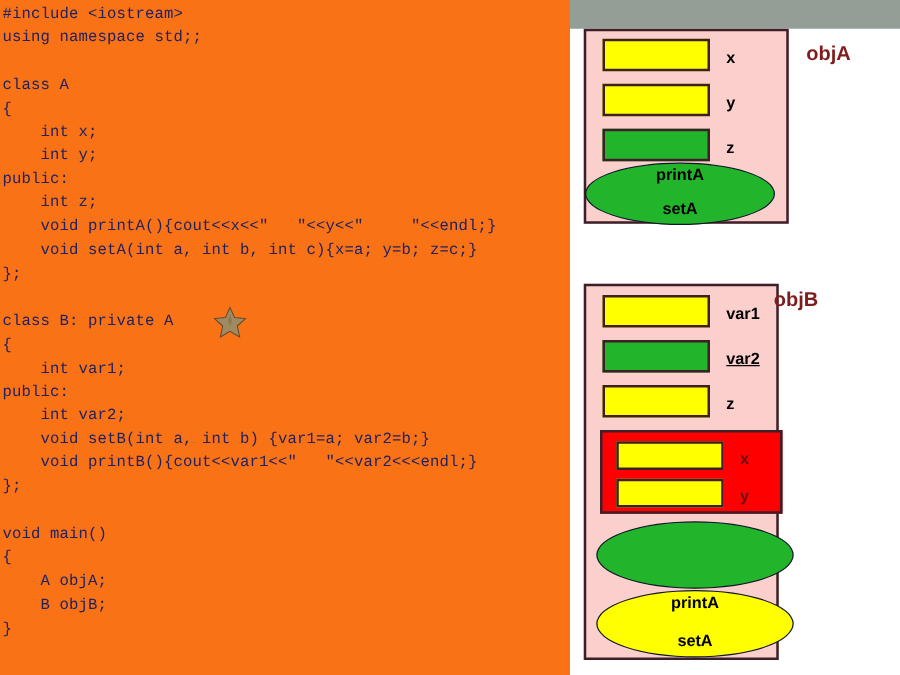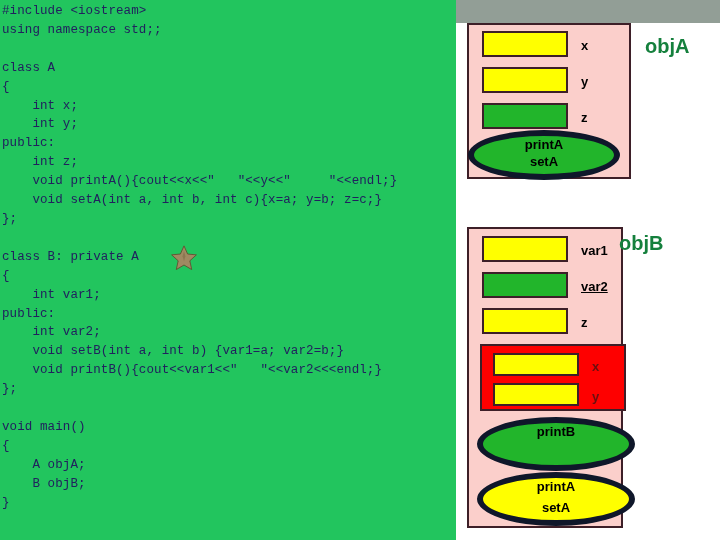--- a/index.html
+++ b/index.html
@@ -25,21 +25,21 @@
     background: #929e96;
   }
 
   
   #code-pane {
     position: absolute;
     left: 0;
     top: 0;
     width: 456px;
     height: 540px;
-    background: #22c55e;
+    background: #f97316;
   }
   #code-listing {
     position: absolute;
     left: 2px;
     top: 2px;
     margin: 0;
     font-family: "Liberation Mono", "DejaVu Sans Mono", monospace;
     font-size: 12.5px;
     line-height: 18.9px;
     color: #21215e;
@@ -97,21 +97,21 @@
     color: #000000;
     line-height: 1;
     white-space: nowrap;
   }
   .slot-label.onred { color: #6b0f0f; }
 
   
   .method-ellipse {
     position: absolute;
     box-sizing: border-box;
-    border: 6px solid #0f172a;
+    border: 1px solid #0f172a;
     border-radius: 50%;
     text-align: center;
     font-family: "Liberation Sans", sans-serif;
     font-size: 13px;
     font-weight: bold;
     color: #000000;
   }
   .method-ellipse.green  { background: #22b52b; }
   .method-ellipse.yellow { background: #ffff00; }
   .method-ellipse .m1 {
@@ -124,23 +124,23 @@
     position: absolute;
     left: 0; right: 0;
     bottom: 6px;
     line-height: 1;
   }
 
   
   .obj-caption {
     position: absolute;
     font-family: "Liberation Sans", sans-serif;
-    font-size: 20px;
+    font-size: 16px;
     font-weight: bold;
-    color: #15803d;
+    color: #7f1d1d;
     white-space: nowrap;
   }
   #objA-caption { left: 645px; top: 35px; }
   #objB-caption { left: 619px; top: 232px; }
 </style>
 </head>
 <body>
 
 <div id="top-bar"></div>
 
@@ -214,21 +214,20 @@
   <div class="red-group" style="left:11px; top:115px; width:146px; height:67px;">
 
     <div class="slot yellow" style="left:11px; top:7px; width:86px; height:23px;"></div>
     <div class="slot-label onred" style="left:110px; top:14px;">x</div>
 
     <div class="slot yellow" style="left:11px; top:37px; width:86px; height:23px;"></div>
     <div class="slot-label onred" style="left:110px; top:44px;">y</div>
   </div>
 
   <div class="method-ellipse green" style="left:8px; top:188px; width:158px; height:54px;">
-    <span class="m1">printB</span>
   </div>
 
   <div class="method-ellipse yellow" style="left:8px; top:243px; width:158px; height:54px;">
     <span class="m1">printA</span>
     <span class="m2">setA</span>
   </div>
 </div>
 
 <div id="objB-caption" class="obj-caption">objB</div>
 

